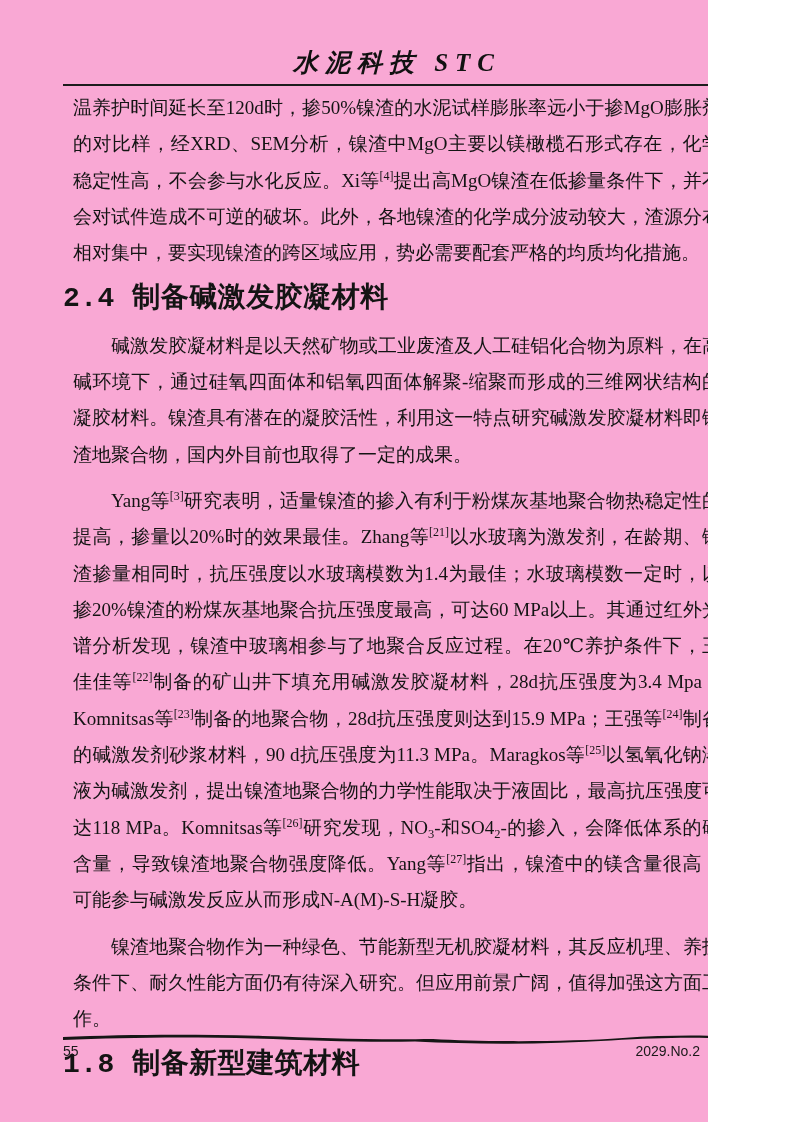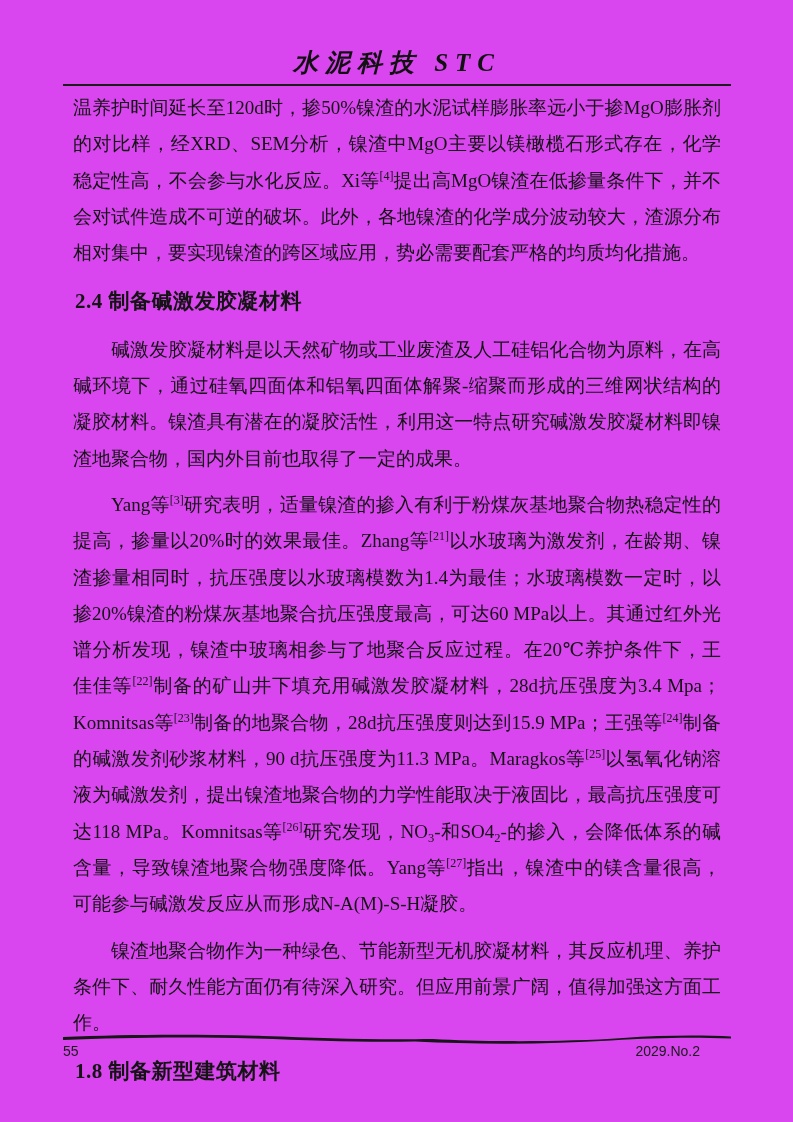--- a/index.html
+++ b/index.html
@@ -1,20 +1,20 @@
 <!DOCTYPE html>
 <html><head>
 <meta charset="utf-8">
 <style>
   html, body { margin: 0; padding: 0; background: #ffffff; }
   .page {
     position: relative;
-    width: 793px;
+    width: 708px;
     height: 1122px;
-    background: #d946ef;
+    background: #f9a8d4;
     overflow: hidden;
     font-family: "Liberation Serif", "DejaVu Serif", serif;
     color: #141414;
   }
   .journal-title {
     position: absolute;
     top: 46px;
     left: 63px;
     width: 668px;
     text-align: center;
@@ -38,23 +38,23 @@
     top: 80px;
     left: 63px;
     width: 668px;
     font-size: 19px;
     line-height: 36.3px;
     text-align: justify;
     text-justify: inter-ideograph;
   }
   .content p.paragraph { margin: 10px; }
   .content h2.heading {
-    margin: 12px;
-    font-family: Liberation Serif, serif;
-    font-size: 21px;
+    margin: 0;
+    font-family: Liberation Mono, monospace;
+    font-size: 28px;
     font-weight: bold;
     letter-spacing: 0.5px;
     text-align: left;
   }
   .content .indent { text-indent: 2em; }
   sup.ref {
     font-family: "Liberation Serif", serif;
     font-size: 12px;
     line-height: 0;
     vertical-align: 7px;

